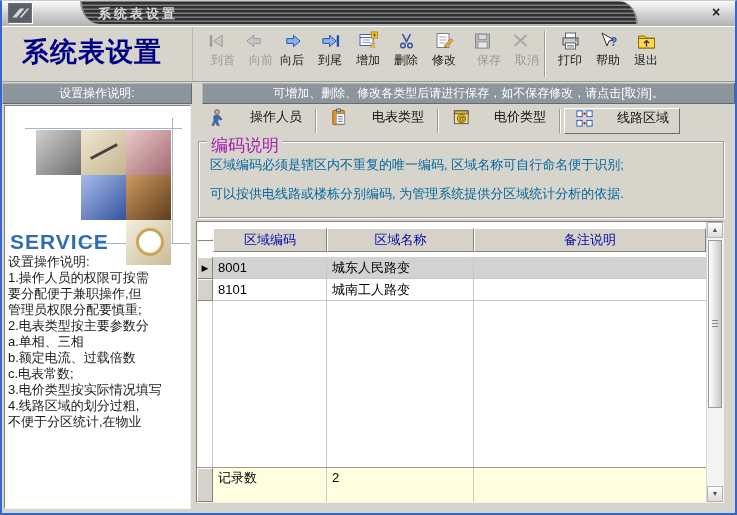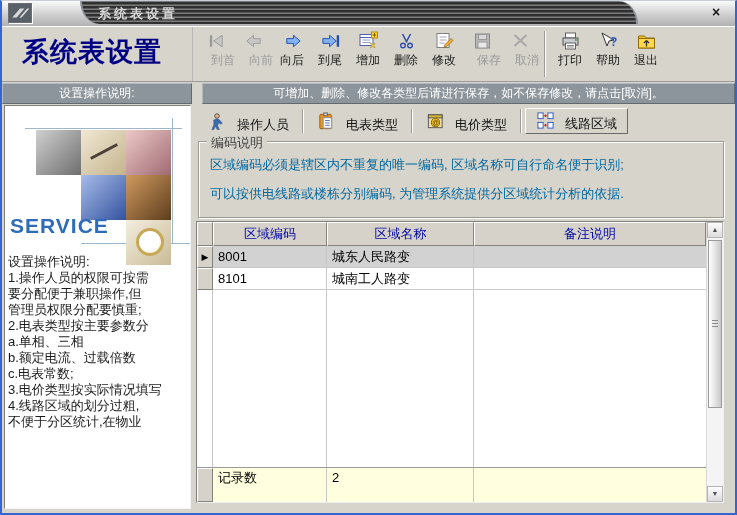--- a/index.html
+++ b/index.html
@@ -43,47 +43,47 @@
   .hdrbar { position:absolute; top:82px; height:21px; color:#fff; font-size:12px;
     line-height:19px; text-align:center; background:#8d959c;
     border:1px solid; border-color:#b2b8be #626a70 #626a70 #b2b8be; white-space:nowrap; }
   .hdr-left { left:0; width:190px; }
   .hdr-right { left:200px; right:0;text-align:center; }
   
   .sidebar { position:absolute; left:2px; top:104px; width:187px; bottom:4px;
     background:#fff; border:1px solid; border-color:#808080 #f4f4f4 #f4f4f4 #808080; overflow:hidden; }
   .s-line { position:absolute; background:#9db6cc; }
   .tile { position:absolute; width:45px; height:45px; }
-  .service { position:absolute; left:5px; top:108px; font-size:21px; font-weight:bold;
+  .service { position:absolute; left:5px; top:124px; font-size:21px; font-weight:bold;
     color:#2e6cb8; letter-spacing:1px; }
   #instructions { position:absolute; left:3px; top:148px; right:0; color:#1a1a1a;
     font-size:13px; line-height:16px; }
   #instructions div { white-space:nowrap; overflow:hidden; }
   .watchface { position:absolute; left:10px; top:8px; width:28px; height:28px; border-radius:50%;
     background:radial-gradient(circle at 45% 40%,#fff 55%,#e8d8a8); border:3px solid #c8a858; }
   
   .main { position:absolute; left:191px; top:103px; right:0; bottom:4px; background:#d7d4cc; }
   #tabs { position:absolute; left:5px; top:2px; height:30px; display:flex; align-items:center; }
-  .tab { display:flex; align-items:flex-end; gap:10px; height:26px; padding:0 10px;
+  .tab { display:flex; align-items:flex-start; gap:23px; height:26px; padding:0 10px;
     font-size:13px; color:#111; cursor:default; white-space:nowrap; }
   .tab svg { width:19px; height:19px; }
   .tab.selected { border:1px solid; border-color:#fff #6a6a6a #6a6a6a #fff; }
   .vsep { width:2px; height:24px; margin:0 3px; border-left:1px solid #9a9a9a; border-right:1px solid #fff; }
   .groupbox { position:absolute; left:5px; right:11px; top:37px; height:77px;
     border:1px solid #9a9a92; box-shadow:1px 1px 0 #fff, inset 1px 1px 0 #fff; }
   .gb-title { position:absolute; top:-8px; left:8px; background:#d7d4cc; padding:0 4px;
-    font-size:13px; color:#404040; }
+    font-size:17px; color:#a21caf; }
   .gb-line { margin:11px 0 0 11px; font-size:13px; color:#0369a1; white-space:nowrap; }
   .gb-line:first-of-type { margin-top:14px; }
   
   .grid { position:absolute; left:3px; right:11px; top:117px; bottom:6px; background:#fff;
     border:1px solid; border-color:#808080 #f0f0f0 #f0f0f0 #808080;
     display:flex; flex-direction:column; padding-right:17px; }
   .grow { display:flex; flex:none; }
-  .ghead { height:24px; }
+  .ghead { height:35px;align-items:center; }
   .gcell-sel { width:16px; flex:none; background:#d6d2ca;
     border:1px solid; border-color:#fff #84847c #84847c #fff;
     font-size:9px; line-height:20px; text-align:center; color:#000; }
   .ghead .gcell { background:#d6d2ca; color:#0008a8; text-align:center; font-size:13px; line-height:22px;
     border:1px solid; border-color:#fff #84847c #84847c #fff; }
   .gcell { overflow:hidden; white-space:nowrap; }
   .c1 { width:114px; flex:none; }
   .c2 { width:147px; flex:none; }
   .c3 { flex:1; }
   .drow { height:22px; }

